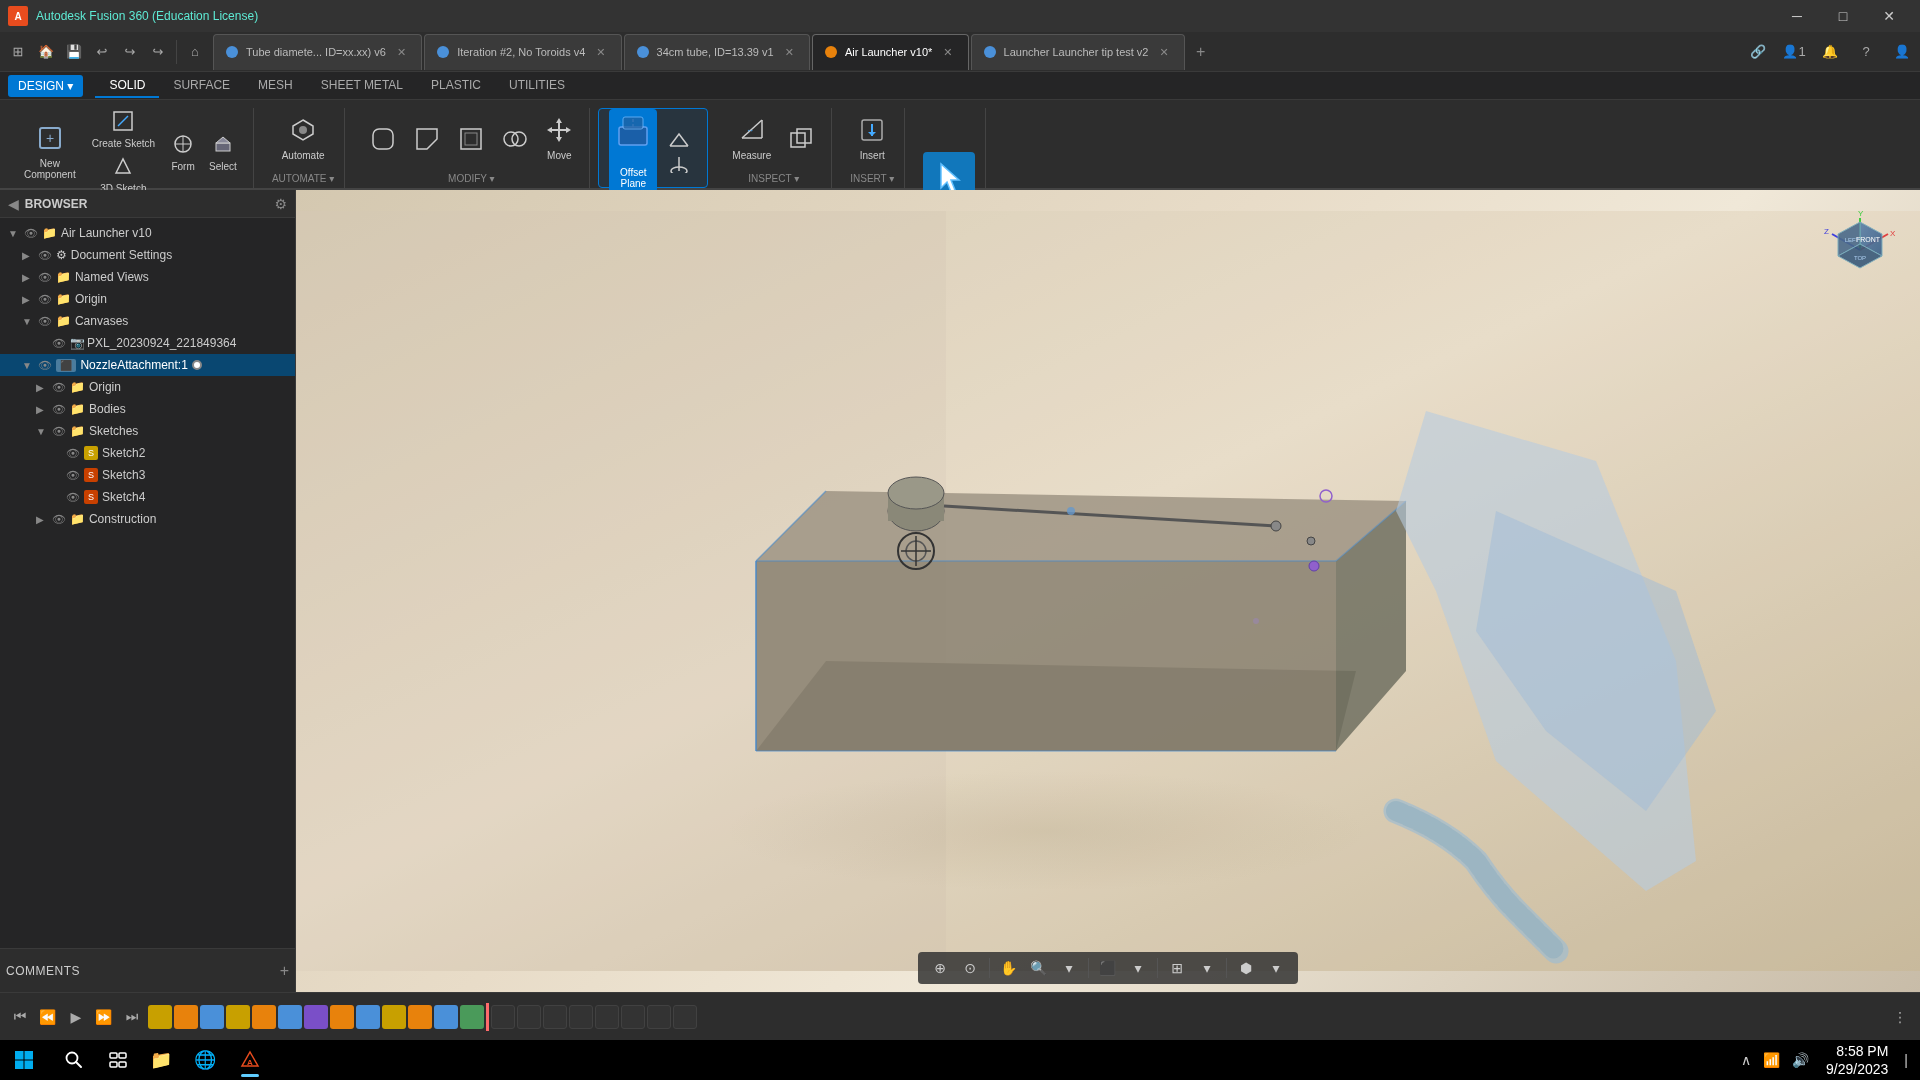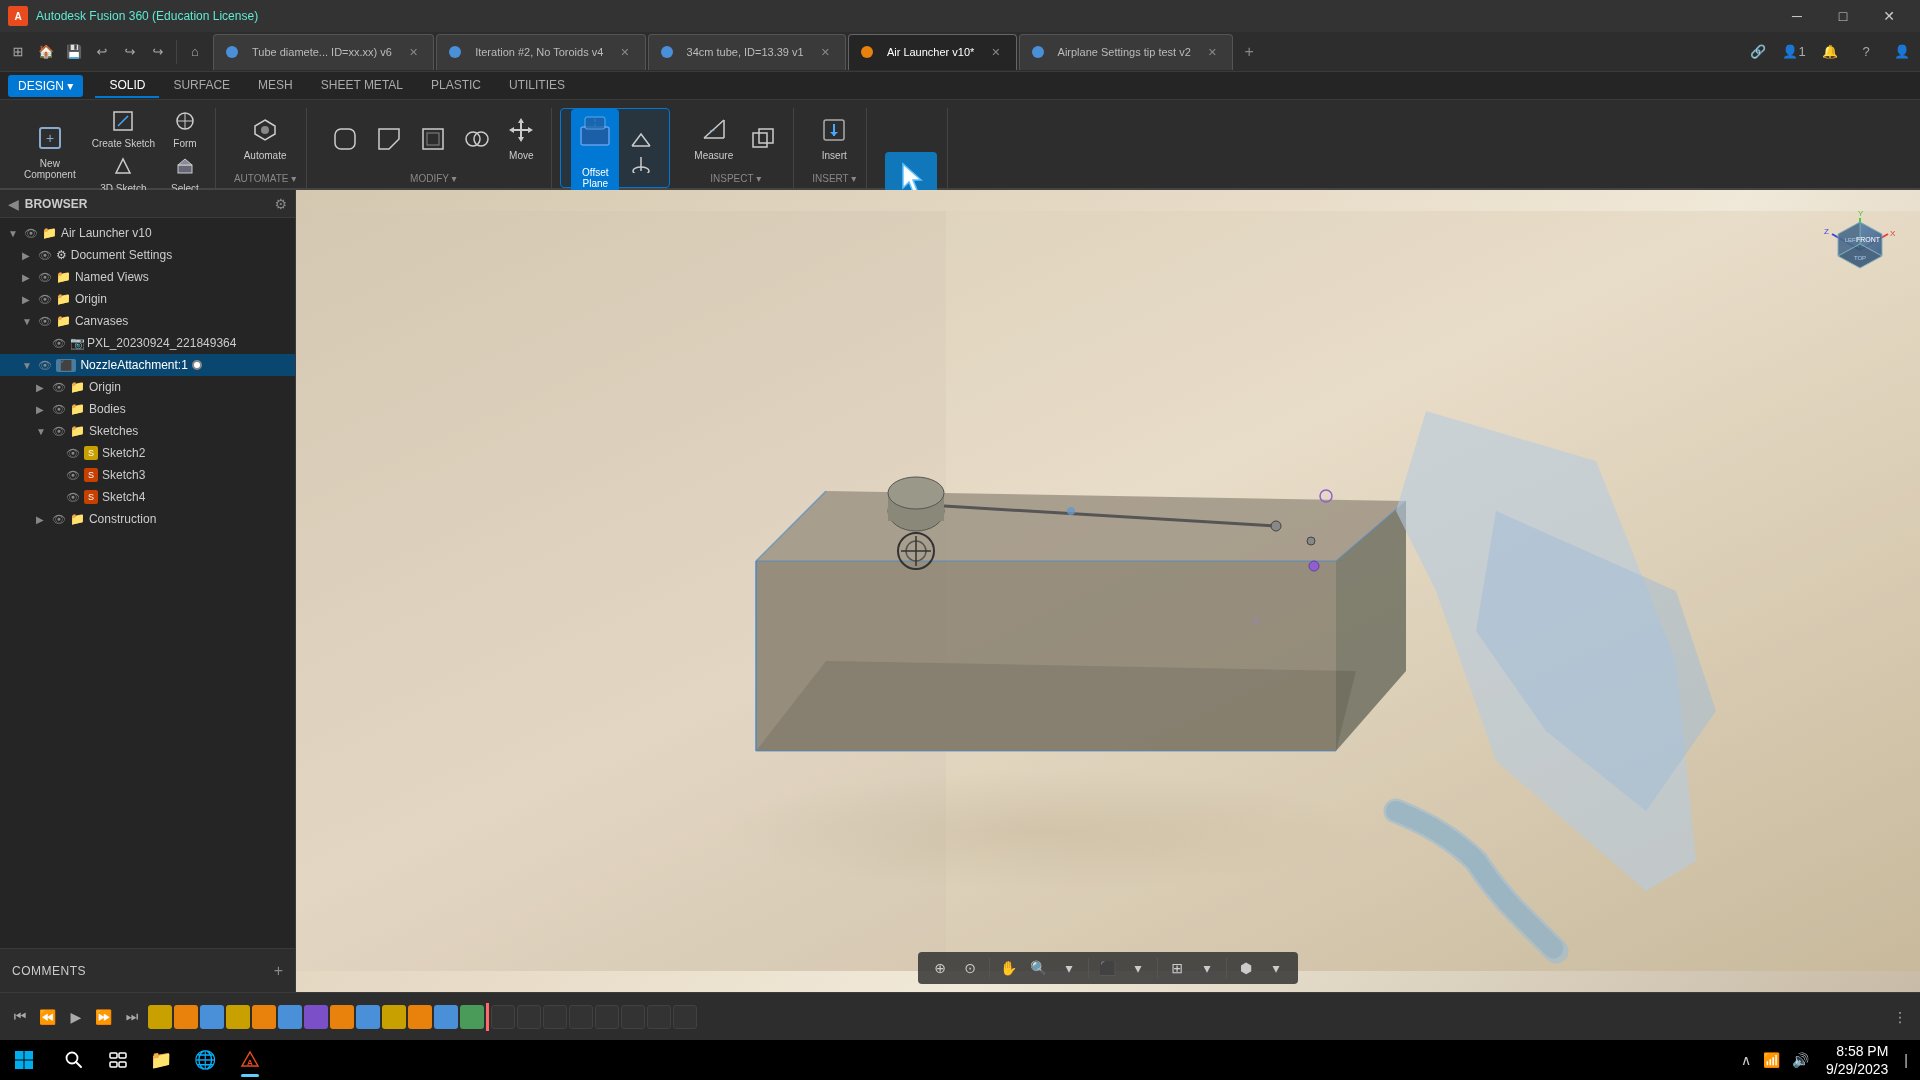--- a/index.html
+++ b/index.html
@@ -9,21 +9,21 @@
     #titlebar { display: flex; align-items: center; height: 32px; background: #333; color: #ccc; padding: 0 8px; }
     #titlebar .app-icon { width: 20px; height: 20px; background: #e84c1e; border-radius: 2px; margin-right: 8px; display: flex; align-items: center; justify-content: center; color: white; font-size: 10px; font-weight: bold; }
     #titlebar .title-text { font-size: 12px; color: #5eead4; flex: 1; }
     #titlebar .win-controls { display: flex; gap: 0; margin-left: auto; }
     #titlebar .win-btn { width: 46px; height: 32px; display: flex; align-items: center; justify-content: center; cursor: pointer; font-size: 14px; color: #ccc; }
 
     
     #quick-tabs { display: flex; align-items: center; height: 40px; background: #2d2d2d; padding: 0 4px; border-bottom: 1px solid #3a3a3a; }
     .qa-btn { width: 28px; height: 28px; display: flex; align-items: center; justify-content: center; cursor: pointer; border-radius: 3px; color: #aaa; font-size: 13px; }
     .tab-bar { display: flex; align-items: center; height: 40px; margin-left: 4px; }
-    .tab { display: flex; align-items: center; height: 36px; padding: 0 12px; background: #3a3a3a; border: 1px solid #555; border-bottom: none; margin-right: 2px; cursor: pointer; font-size: 11px; color: #bbb; border-radius: 4px 4px 0 0; gap: 14px; }
+    .tab { display: flex; align-items: center; height: 36px; padding: 0 12px; background: #3a3a3a; border: 1px solid #555; border-bottom: none; margin-right: 2px; cursor: pointer; font-size: 11px; color: #bbb; border-radius: 4px 4px 0 0; gap: 8px; }
     .tab.active { background: #252526; color: #fff; border-color: #666; }
     .tab .tab-close { color: #888; font-size: 11px; padding: 1px 3px; border-radius: 2px; }
     .tab-icon { width: 12px; height: 12px; border-radius: 50%; display: inline-block; }
     .tab-icon.orange { background: #e8820c; }
     .tab-icon.blue { background: #4a90d9; }
     .tab-add { width: 28px; height: 28px; display: flex; align-items: center; justify-content: center; cursor: pointer; color: #888; font-size: 16px; }
 
     
     #mode-tabs { display: flex; align-items: center; height: 28px; background: #252526; padding: 0 8px; border-bottom: 1px solid #3a3a3a; }
     .mode-tab { padding: 4px 14px; font-size: 12px; cursor: pointer; color: #aaa; border-bottom: 2px solid transparent; }
@@ -57,21 +57,21 @@
     .tree-item .vis-icon { width: 16px; font-size: 11px; color: #888; margin: 0 2px; }
     .tree-indent-1 { padding-left: 22px; }
     .tree-indent-2 { padding-left: 36px; }
     .tree-indent-3 { padding-left: 50px; }
     .sketch-badge { width: 14px; height: 14px; border-radius: 2px; display: inline-flex; align-items: center; justify-content: center; font-size: 9px; color: white; margin-right: 4px; }
     .sketch-badge.yellow { background: #c8a000; }
     .sketch-badge.red { background: #c84000; }
     .active-badge { width: 10px; height: 10px; border-radius: 50%; background: #fff; border: 2px solid #888; margin-left: 4px; }
 
     
-    #comments-panel { height: 44px; background: #2d2d2d; border-top: 1px solid #3a3a3a; display: flex; align-items: center; padding: 0 12px; }
+    #comments-panel { height: 44px; background: #2d2d2d; border-top: 1px solid #3a3a3a; display: flex; align-items: center; padding: 0 6px; }
     #comments-label { font-size: 12px; color: #ccc; flex: 1; font-weight: 500; letter-spacing: 0.5px; }
     #comments-add { color: #888; cursor: pointer; font-size: 16px; }
 
     
     #viewport { flex: 1; position: relative; overflow: hidden; background: #e8dcc8; }
 
     
     #nav-cube { position: absolute; top: 20px; right: 20px; width: 80px; height: 80px; }
 
     
@@ -160,21 +160,21 @@
     </div>
 
     <div class="tab active">
       <span class="tab-icon orange"></span>
       <span>Air Launcher v10*</span>
       <span class="tab-close">✕</span>
     </div>
 
     <div class="tab">
       <span class="tab-icon blue"></span>
-      <span>Airplane Settings tip test v2</span>
+      <span>Launcher Launcher tip test v2</span>
       <span class="tab-close">✕</span>
     </div>
     <div class="tab-add">+</div>
   </div>
 
   <div style="margin-left:auto;display:flex;align-items:center;gap:8px;">
     <div class="qa-btn">🔗</div>
     <div class="qa-btn">👤1</div>
     <div class="qa-btn">🔔</div>
     <div class="qa-btn">?</div>
@@ -217,21 +217,21 @@
         </div>
         <div class="ribbon-btn" style="padding:2px 6px;text-decoration:underline;">
           <div class="icon small">
             <svg width="22" height="22">
                 <polygon points="4,18 11,4 18,18" fill="none" stroke="#ccc" stroke-width="1.5"></polygon>
               </svg>
           </div>
           <span class="ribbon-btn-label">3D Sketch</span>
         </div>
       </div>
-      <div style="display:flex;flex-direction:column;gap:2px;">
+      <div style="display:flex;gap:2px;">
         <div class="ribbon-btn" style="padding:2px 6px;">
           <div class="icon small">
             <svg width="22" height="22">
                 <ellipse cx="11" cy="11" rx="8" ry="8" fill="none" stroke="#ccc" stroke-width="1.5"></ellipse>
                 <line x1="11" y1="3" x2="11" y2="19" stroke="#ccc" stroke-width="1"></line>
                 <line x1="3" y1="11" x2="19" y2="11" stroke="#ccc" stroke-width="1"></line>
               </svg>
           </div>
           <span class="ribbon-btn-label">Form</span>
         </div>

